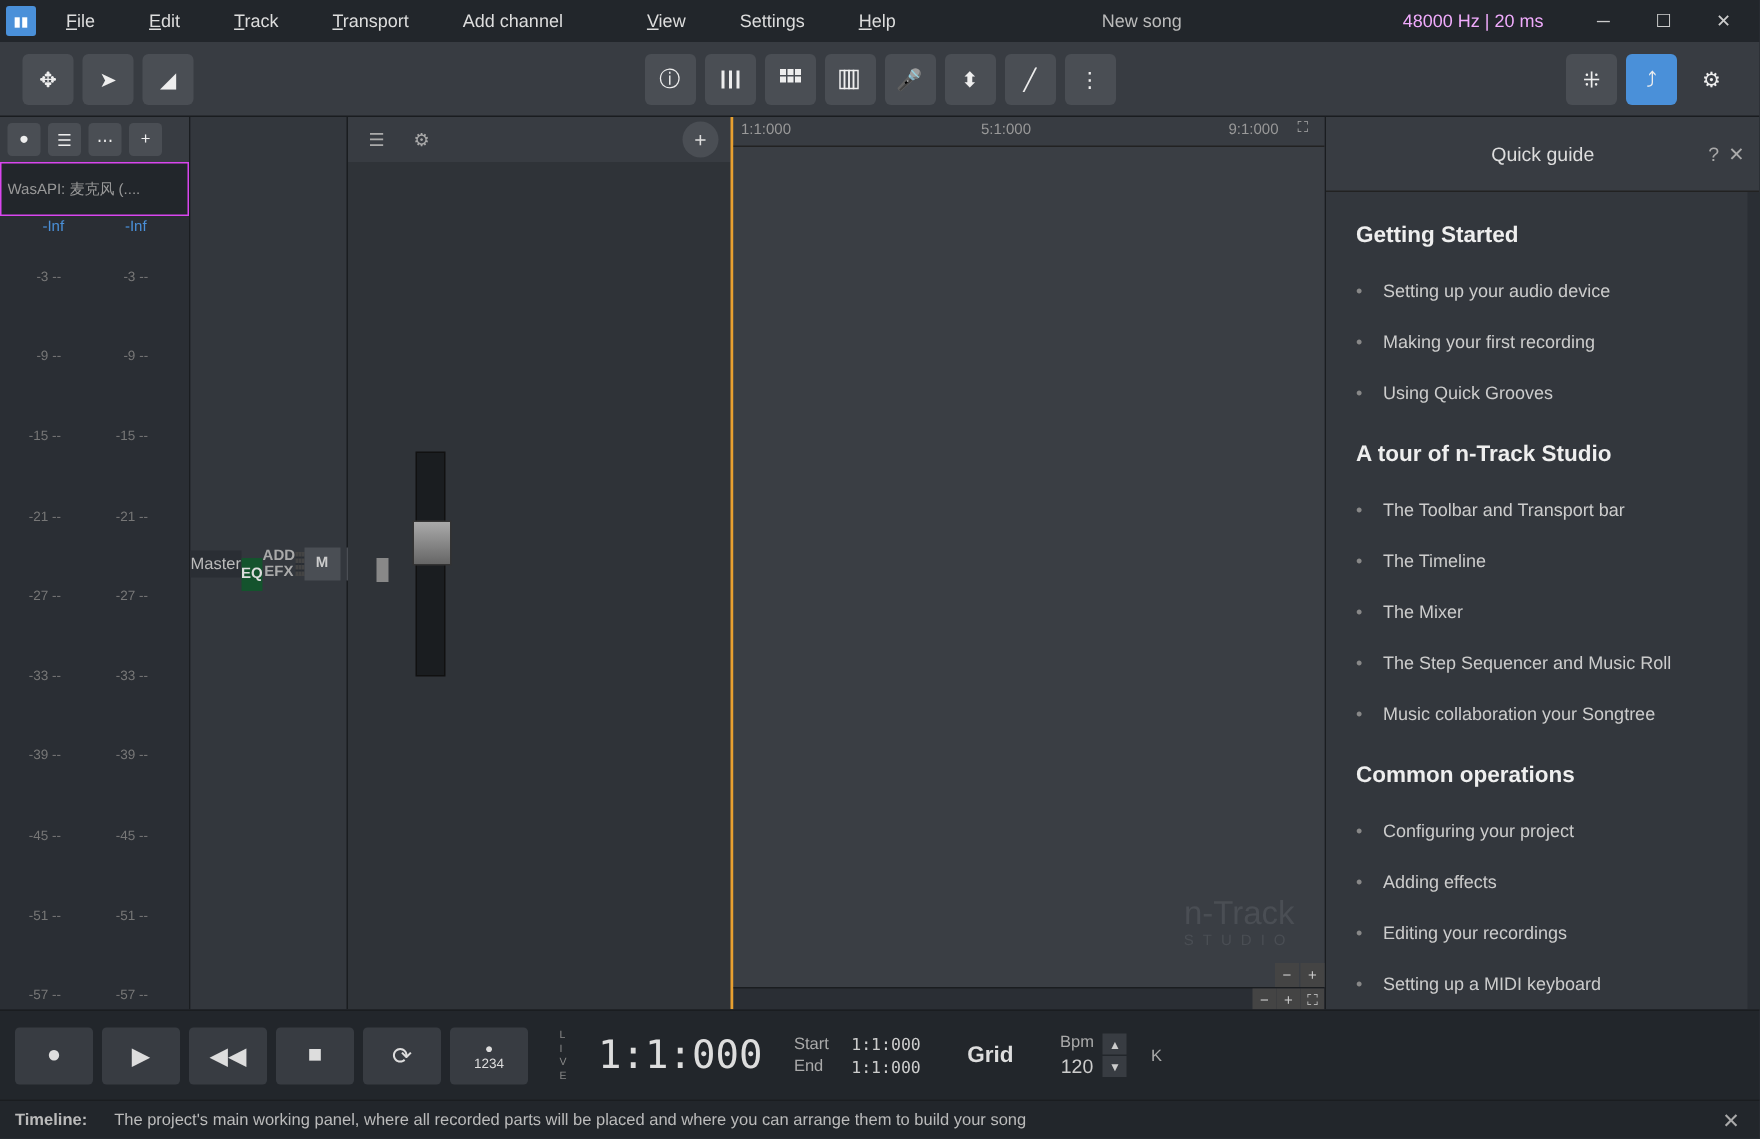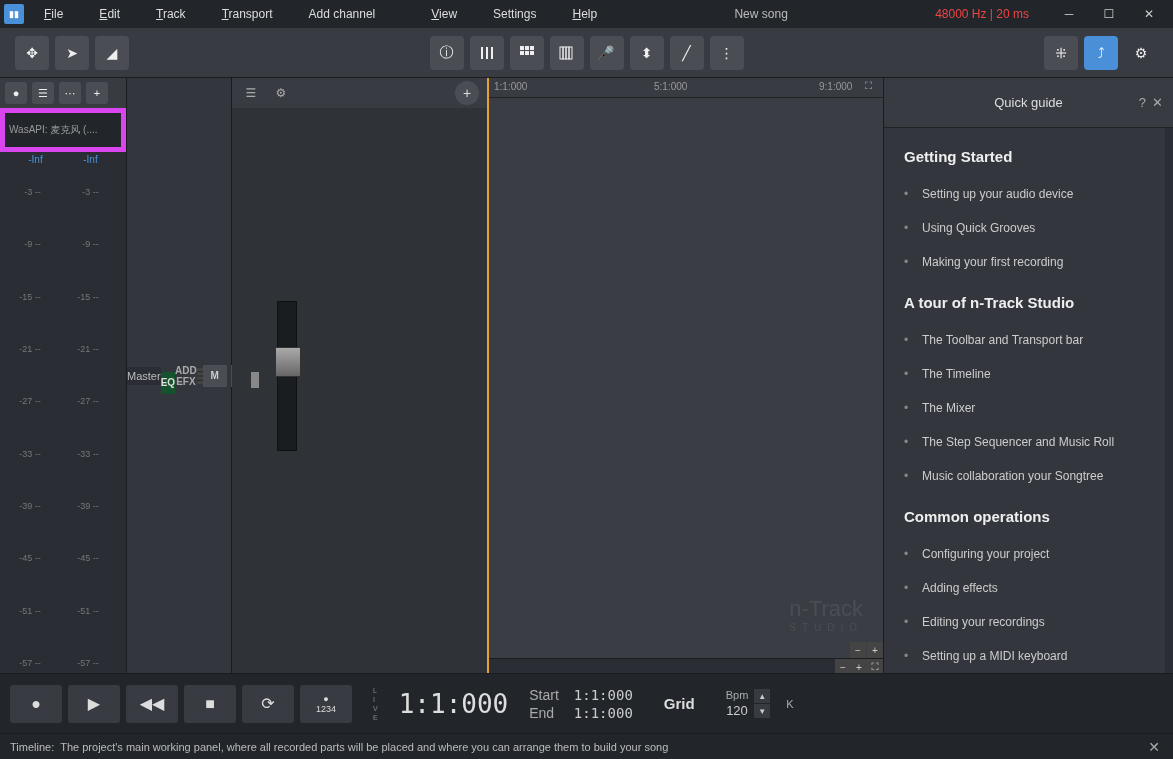--- a/index.html
+++ b/index.html
@@ -3,33 +3,33 @@
 <meta charset="utf-8">
 <style>
 *{margin:0;padding:0;box-sizing:border-box;font-family:"Segoe UI",Arial,sans-serif;user-select:none}
 body{background:#2a2e34;color:#ccc;width:1173px;height:759px;overflow:hidden;display:flex;flex-direction:column;font-size:12px}
 .menubar{height:28px;background:#22262b;display:flex;align-items:center;padding:0 4px;color:#ddd}
 .logo{width:20px;height:20px;background:#4a90d9;margin-right:10px;display:flex;align-items:center;justify-content:center;font-size:9px;color:#fff;border-radius:2px}
 .menu-items{display:flex;gap:16px}
 .menu-item{padding:4px 10px;cursor:pointer}
 .menu-item u{text-decoration:underline}
 .title-area{flex:1;text-align:center;color:#bbb}
-.status-hz{color:#ef4444;padding:0 20px}
+.status-hz{color:#f0abfc;padding:0 20px}
 .win-controls{display:flex;gap:0}
 .win-btn{width:40px;height:28px;display:flex;align-items:center;justify-content:center;cursor:pointer;color:#ccc}
 .toolbar{height:50px;background:#383c42;display:flex;align-items:center;padding:0 15px;gap:8px;border-bottom:1px solid #1a1d20}
 .tb-btn{width:34px;height:34px;background:#4a4e54;border-radius:4px;display:flex;align-items:center;justify-content:center;cursor:pointer;color:#eee;font-size:14px}
 .tb-btn.active{background:#4a90d9}
 .tb-spacer{flex:1}
 .tb-group{display:flex;gap:6px}
 .main{flex:1;display:flex;overflow:hidden}
 .left-panel{width:127px;background:#2a2e34;border-right:1px solid #1a1d20;display:flex;flex-direction:column}
 .lp-top{height:30px;background:#383c42;display:flex;align-items:center;padding:0 5px;gap:5px}
 .lp-btn{width:22px;height:22px;background:#4a4e54;border-radius:3px;display:flex;align-items:center;justify-content:center;cursor:pointer;color:#eee;font-size:11px}
-.lp-input{height:20px;background:#22262b;border:5px solid #d946ef;color:#999;padding:17px 4px;font-size:10px;margin:0}
+.lp-input{height:20px;background:#22262b;border:1px solid #d946ef;color:#999;padding:17px 4px;font-size:10px;margin:0}
 .meters{flex:1;display:flex;padding:5px}
 .meter-col{flex:1;display:flex;flex-direction:column;align-items:center}
 .meter-label{color:#4a90d9;font-size:10px;margin-bottom:15px}
 .meter-scale{flex:1;display:flex;flex-direction:column;justify-content:space-between;font-size:9px;color:#777;align-items:flex-end;padding-right:8px}
 .master-panel{width:105px;background:#33373d;border-right:1px solid #1a1d20;display:flex;flex-direction:row;align-items:center;padding:0}
 .master-header{width:100%;height:18px;background:#2a2e34;text-align:center;font-size:11px;color:#bbb;line-height:18px}
 .speaker-icon{width:24px;height:24px;background:#4a4e54;margin:8px auto;border-radius:2px}
 .pan-track{width:70px;height:6px;background:#222;margin:8px auto;position:relative}
 .eq-btn{width:70px;height:22px;background:#14532d;color:#ddd;font-size:10px;display:flex;align-items:center;justify-content:center;margin:20px auto 6px;cursor:pointer;font-weight:bold}
 .efx-label{font-size:10px;color:#aaa;text-align:center;margin:4px 0;font-weight:bold}
@@ -65,30 +65,30 @@
 .guide-body{flex:1;padding:20px 20px;overflow-y:auto}
 .guide-h{font-size:15px;font-weight:bold;color:#eee;margin:15px 0 12px}
 .guide-h.first{margin-top:0}
 .guide-list{list-style:none}
 .guide-item{padding:10px 0 10px 18px;position:relative;color:#ccc;font-size:12px;cursor:pointer}
 .guide-item::before{content:"•";position:absolute;left:0;color:#888}
 .transport{height:60px;background:#22262b;display:flex;align-items:center;padding:0 10px;gap:6px;border-top:1px solid #1a1d20}
 .tr-btn{width:52px;height:38px;background:#383c42;border-radius:3px;display:flex;align-items:center;justify-content:center;cursor:pointer;color:#ddd;font-size:16px}
 .live-ind{display:flex;flex-direction:column;font-size:7px;color:#888;margin-left:15px;line-height:9px}
 .time-display{font-size:26px;color:#ddd;margin:0 15px;font-family:monospace}
-.time-grid{display:grid;grid-template-columns:auto auto;gap:2px 15px;font-size:14px;color:#aaa}
+.time-grid{display:grid;grid-template-columns:auto auto;gap:2px 15px;font-size:11px;color:#aaa}
 .time-val{text-align:right;color:#ccc;font-family:monospace}
 .grid-label{font-size:15px;color:#ddd;font-weight:bold;margin:0 25px}
 .bpm-col{display:flex;flex-direction:column;align-items:center;gap:2px;font-size:11px;color:#aaa}
 .bpm-val{font-size:13px;color:#ccc}
 .arrow-col{display:flex;flex-direction:column;gap:1px}
 .arrow-btn{width:16px;height:14px;background:#383c42;display:flex;align-items:center;justify-content:center;font-size:8px;cursor:pointer}
 .k-label{font-size:11px;color:#aaa;margin-left:10px}
 .statusbar{height:26px;background:#22262b;display:flex;align-items:center;padding:0 10px;color:#bbb;font-size:11px;border-top:1px solid #1a1d20}
-.sb-label{font-weight:normal;margin-right:6px}
+.sb-label{font-weight:bold;margin-right:18px}
 .sb-close{margin-left:auto;width:18px;height:18px;color:#aaa;cursor:pointer;display:flex;align-items:center;justify-content:center;font-size:14px}
 .guide-scroll{width:8px;background:#2a2e34}
 svg{width:16px;height:16px;fill:currentColor}
 </style>
 </head>
 <body>
 
 <div class="menubar">
   <div class="logo">▮▮</div>
   <div class="menu-items">
@@ -285,22 +285,22 @@
       <div class="guide-icon">
         <span>?</span>
         <span>✕</span>
       </div>
     </div>
     <div style="display:flex;flex:1;overflow:hidden">
       <div class="guide-body" id="guide-body">
           <div class="guide-h first">Getting Started</div>
           <ul class="guide-list">
             <li class="guide-item">Setting up your audio device</li>
+            <li class="guide-item">Making your first recording</li>
             <li class="guide-item">Using Quick Grooves</li>
-            <li class="guide-item">Making your first recording</li>
           </ul>
           <div class="guide-h">A tour of n-Track Studio</div>
           <ul class="guide-list">
             <li class="guide-item">The Toolbar and Transport bar</li>
             <li class="guide-item">The Timeline</li>
             <li class="guide-item">The Mixer</li>
             <li class="guide-item">The Step Sequencer and Music Roll</li>
             <li class="guide-item">Music collaboration your Songtree</li>
           </ul>
           <div class="guide-h">Common operations</div>

